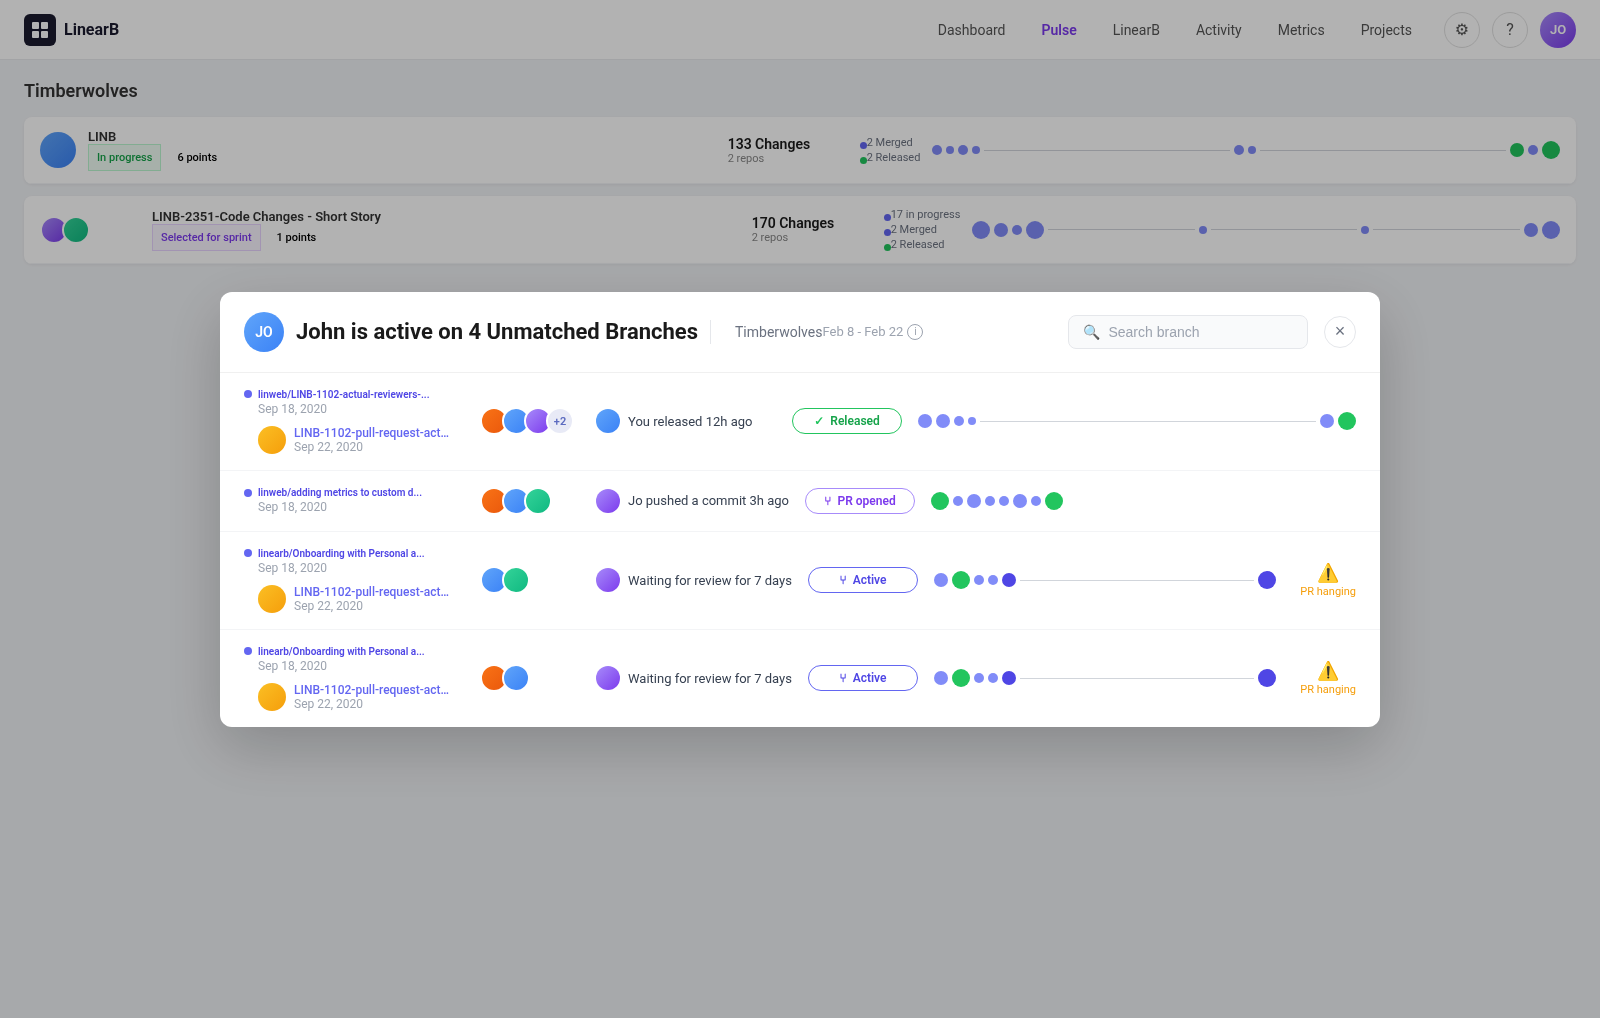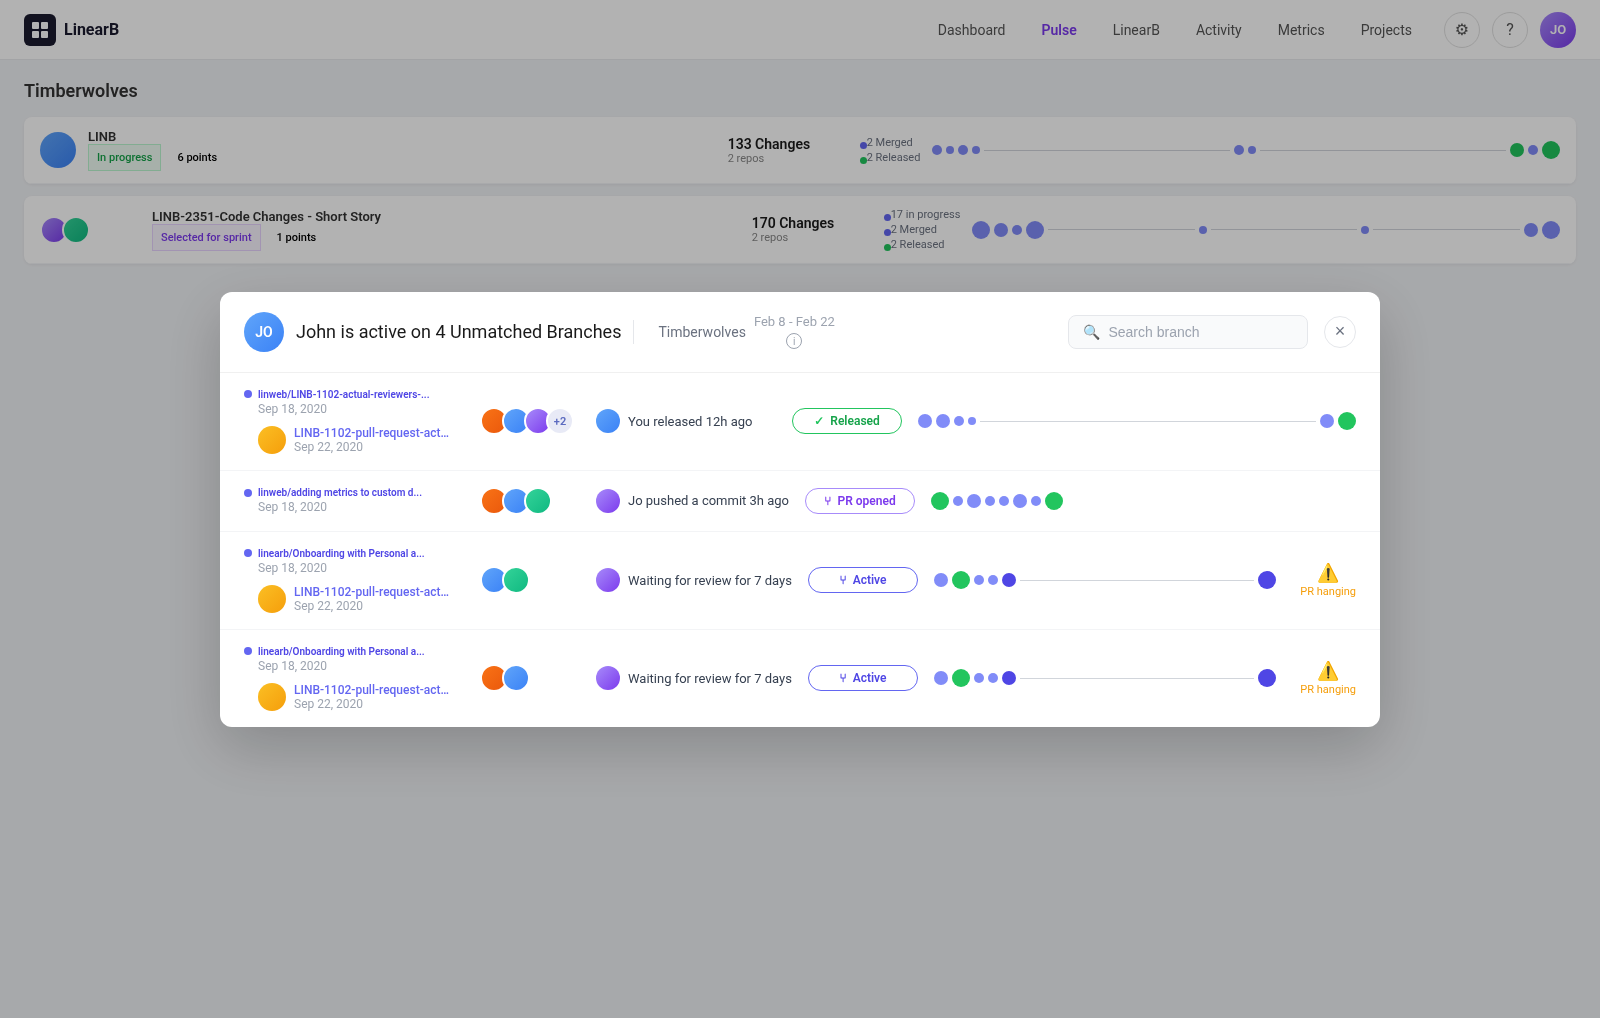--- a/index.html
+++ b/index.html
@@ -40,23 +40,23 @@
     .modal {
       background: #fff; border-radius: 12px; width: 1160px; max-width: 95vw;
       max-height: 85vh; overflow: hidden; display: flex; flex-direction: column;
       box-shadow: 0 20px 60px rgba(0,0,0,0.2);
     }
     .modal-header {
       display: flex; align-items: center; padding: 20px 24px; border-bottom: 1px solid #f0f0f0;
       flex-shrink: 0;
     }
     .modal-user-avatar { width: 40px; height: 40px; border-radius: 50%; background: linear-gradient(135deg, #60a5fa, #3b82f6); display: flex; align-items: center; justify-content: center; color: white; font-weight: 600; font-size: 14px; margin-right: 12px; }
-    .modal-title { font-size: 18px; font-weight: 400; color: #1a1a1a; }
+    .modal-title { font-size: 22px; font-weight: 700; color: #1a1a1a; }
     .modal-subtitle { font-size: 14px; color: #6b7280; margin-left: 12px; }
-    .modal-date { font-size: 13px; color: #9ca3af; margin-left: 8px; display: flex; align-items: center; gap: 4px; flex-direction: column; }
+    .modal-date { font-size: 13px; color: #9ca3af; display: flex; align-items: center; gap: 4px; }
     .modal-search { margin-left: auto; display: flex; align-items: center; gap: 8px; background: #f9fafb; border: 1px solid #e5e7eb; border-radius: 8px; padding: 8px 14px; width: 240px; }
     .modal-search input { border: none; background: transparent; outline: none; font-size: 14px; color: #374151; width: 100%; }
     .modal-search input::placeholder { color: #9ca3af; }
     .modal-close { margin-left: 16px; width: 32px; height: 32px; border-radius: 50%; display: flex; align-items: center; justify-content: center; cursor: pointer; color: #6b7280; font-size: 18px; border: 1px solid #e5e7eb; background: #fff; }
 
     
     .modal-body { overflow-y: auto; flex: 1; }
     .branch-row { padding: 16px 24px; border-bottom: 1px solid #f3f4f6; display: flex; align-items: center; gap: 16px; }
     .branch-row:last-child { border-bottom: none; }
     .branch-info { min-width: 220px; }

